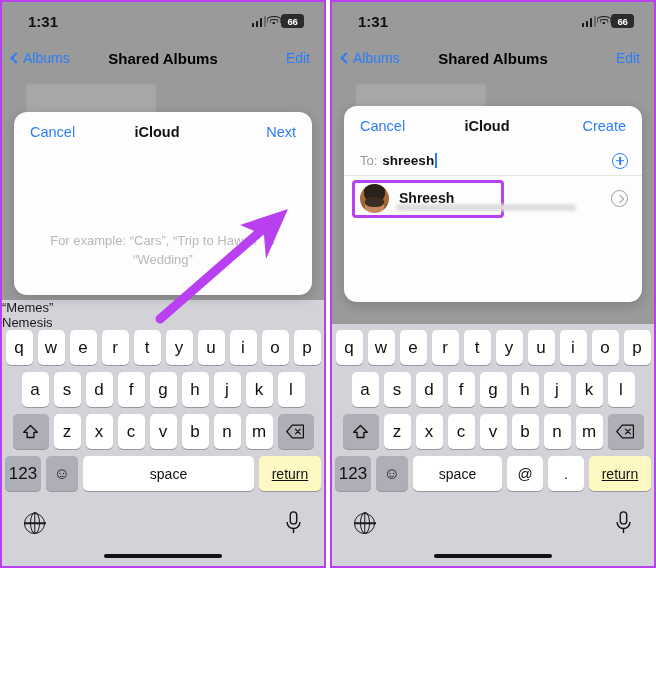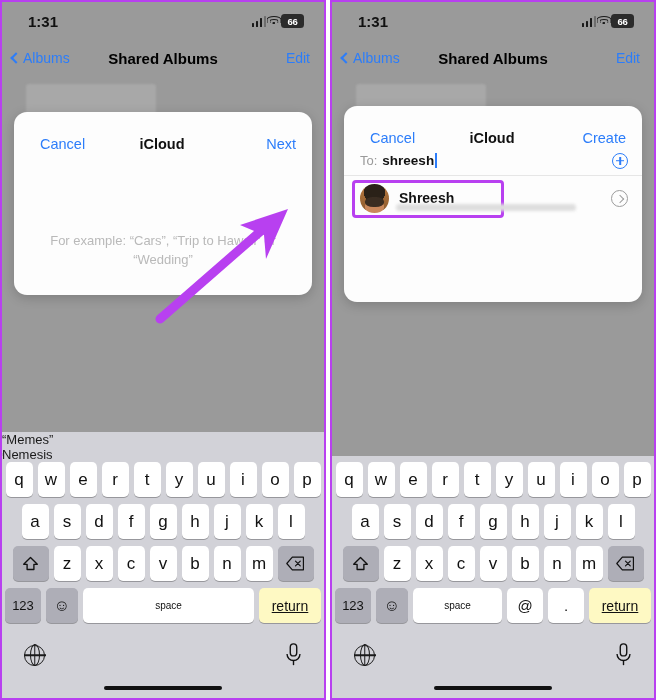--- a/index.html
+++ b/index.html
@@ -6,21 +6,21 @@
   html, body {
     width: 656px; height: 700px;
     background: #ffffff;
     font-family: "Liberation Sans", sans-serif;
     overflow: hidden;
   }
   .stage { position: relative; width: 656px; height: 700px; display: flex; gap: 4px; background: #fff; }
 
   .phone {
     position: relative;
-    width: 326px; height: 700px;
+    width: 326px; height: 568px;
     border: 2px solid #b840f0;
     background: #9a9a9a;
     overflow: hidden;
     display: flex; flex-direction: column;
   }
 
   
   .statusbar {
     height: 38px; flex: 0 0 38px;
     display: flex; align-items: center; justify-content: space-between;
@@ -66,22 +66,22 @@
   .sheet {
     position:absolute; left:12px; right:12px;
     background:#fdfdfd; border-radius:13px;
     box-shadow: 0 3px 12px rgba(0,0,0,.18);
     overflow:hidden;
   }
   .sheet-left  { top: 36px; height: 183px; }
   .sheet-right { top: 30px; height: 196px; }
 
   .sheet-bar {
-    height:40px; display:flex; align-items:flex-end; justify-content:space-between;
-    padding:0 16px; position:relative;margin-left:10px;
+    height:40px; display:flex; align-items:center; justify-content:space-between;
+    padding:0 16px; position:relative;
   }
   .sheet-bar .act { color:#2c7dfa; font-size:14.5px; z-index:2; }
   .sheet-bar .act.strong { font-weight:400; }
   .sheet-title { position:absolute; left:0; right:12px; text-align:center;
                  font-size:14.5px; font-weight:700; color:#111; pointer-events:none; }
 
   
   .album-name { padding: 4px 16px 0; font-size:14px; color:#111; }
   .album-hint { position:absolute; left:28px; right:28px; bottom:26px;
                 text-align:center; color:#b9b9b9; font-size:13px; line-height:19px; }
@@ -150,24 +150,24 @@
   .krow { display:flex; justify-content:center; gap:5px; margin-bottom:7px; padding:0 3px; }
   .krow:first-child { padding-top:6px; }
   .key {
     background:#fff; border-radius:5px; height:35px; width:27px;
     display:flex; align-items:center; justify-content:center;
     font-size:17px; color:#111; box-shadow:0 1px 0 rgba(0,0,0,.28);
   }
   .krow.r2 { padding: 0 16px 0 16px; }
   .krow.r3 { padding: 0 3px; }
   .key.wide { width:36px; background:#aeaeb7; }
-  .key.space { flex:1; max-width:175px; font-size:10px; }
+  .key.space { flex:1; max-width:175px; font-size:14px; }
   .key.space.short { max-width:118px; }
   .key.ret { width:62px; background:#fef9c3; font-size:14px;text-decoration:underline; }
-  .key.num { width:36px; background:#aeaeb7; font-size:13px; }
+  .key.num { width:36px; background:#aeaeb7; font-size:17px; }
   .key.emoji { width:32px; background:#aeaeb7; font-size:16px; }
   .key.sym { width:36px; font-size:15px; }
   .kb-bottom { height:50px; display:flex; align-items:center; justify-content:space-between; padding:0 22px; }
   .globe { width:21px; height:21px; border:1.5px solid #1a1a1a; border-radius:50%; position:relative; }
   .globe:before { content:''; position:absolute; left:50%; top:-1.5px; bottom:-1.5px; width:1.5px;
                   background:#1a1a1a; transform:translateX(-50%); }
   .globe:after { content:''; position:absolute; left:-1.5px; right:-1.5px; top:50%; height:1.5px;
                  background:#1a1a1a; transform:translateY(-50%); }
   .globe .ell { position:absolute; left:50%; top:-1.5px; bottom:-1.5px; width:10px;
                 transform:translateX(-50%); border:1.5px solid #1a1a1a; border-radius:50%; }

